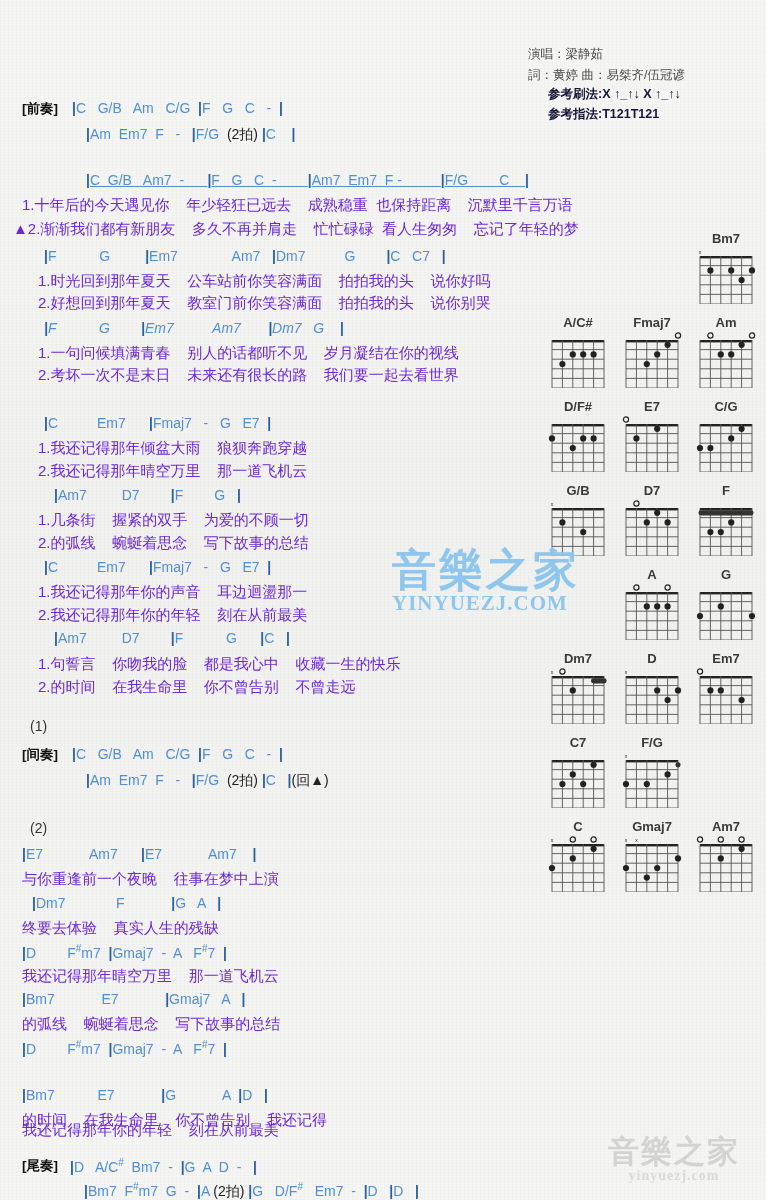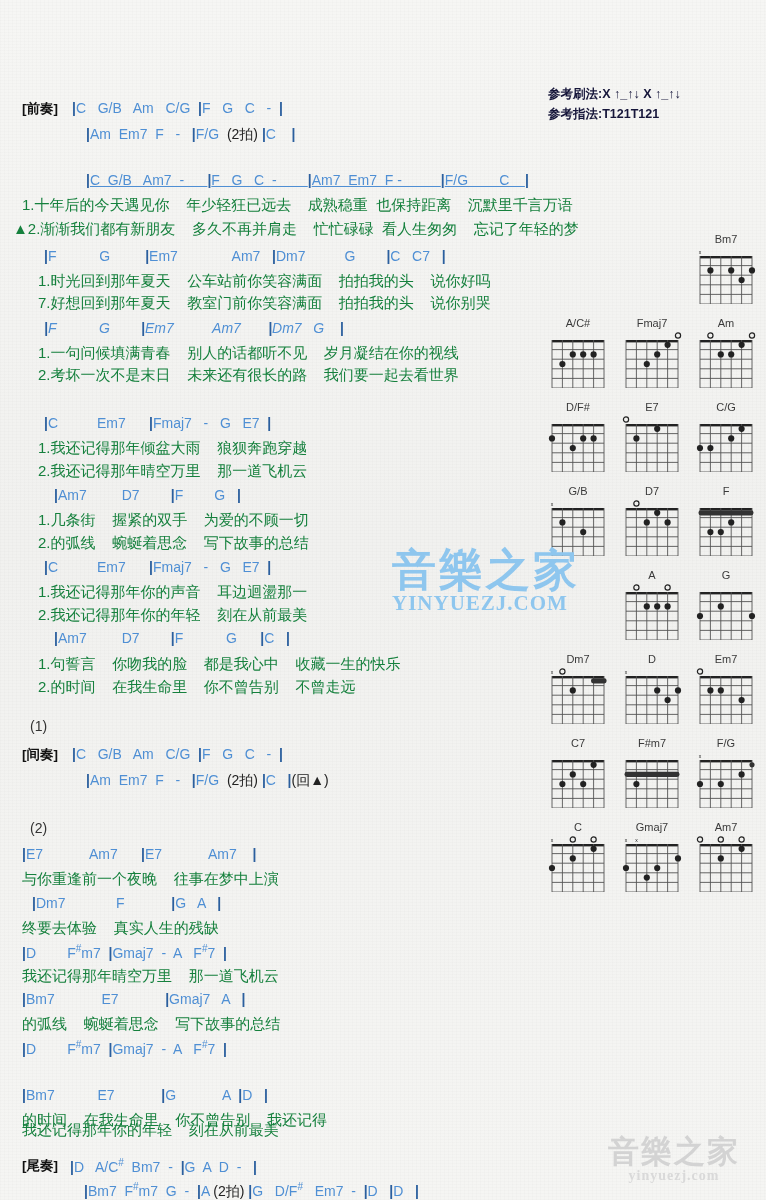--- a/index.html
+++ b/index.html
@@ -30,66 +30,70 @@
 
   .credit-block{position:absolute;left:528px;top:44px;line-height:21px;}
   .credit-line{font-size:12.5px;color:#4a4a4a;white-space:nowrap;}
   .ref-block{position:absolute;left:548px;top:84px;line-height:20px;}
   .ref-line{font-size:12.5px;color:#16163a;font-weight:bold;white-space:nowrap;}
 
   
   .ln{position:absolute;white-space:pre;font-size:14px;}
   .chordline{color:#4f8fd4;letter-spacing:0px;}
   .chordline .bar{color:#2b5f9e;font-weight:bold;}
-  .lyricline{color:#15803d;font-size:15px;}
+  .lyricline{color:#6d28d9;font-size:15px;}
   .plain{color:#333;}
   .sec{color:#111;font-weight:bold;font-size:13.5px;}
   .sharp{font-size:10px;vertical-align:super;}
 
   
   #chord-grid{position:absolute;left:546px;top:232px;width:214px;}
   .chord-row{display:flex;gap:10px;margin-bottom:12px;}
   .chord-cell{width:64px;display:flex;flex-direction:column;align-items:center;}
   .chord-cell.empty{visibility:hidden;}
-  .chord-name{font-size:11px;font-weight:normal;color:#3a3a3a;margin-bottom:2px;height:14px;line-height:14px;}
+  .chord-name{font-size:13px;font-weight:bold;color:#3a3a3a;margin-bottom:2px;height:14px;line-height:14px;}
   .chord-svgwrap{height:56px;}
 
   
   .wm{position:absolute;pointer-events:none;user-select:none;}
   #wm-center{left:392px;top:548px;}
   #wm-center .wm-cn{font-size:44px;font-weight:bold;color:#8ec6ee;letter-spacing:3px;line-height:44px;white-space:nowrap;}
   #wm-center .wm-en{font-size:21px;font-weight:bold;color:#8ec6ee;letter-spacing:1px;line-height:22px;font-family:"Liberation Serif",serif;}
   #wm-bottom{left:608px;top:1136px;text-align:center;}
   #wm-bottom .wm-cn{font-size:31px;font-weight:bold;color:#d3d3d3;letter-spacing:2px;line-height:32px;white-space:nowrap;}
   #wm-bottom .wm-en{font-size:14px;font-weight:bold;color:#d9d9d9;letter-spacing:1px;line-height:16px;font-family:"Liberation Serif",serif;}
 </style>
 </head>
 <body>
 
 <div id="paper-texture"></div>
 
 <div class="sheet">
 
 
 
+  <div class="credit-block">
+    <div class="credit-line">演唱：梁静茹</div>
+    <div class="credit-line">詞：黄婷  曲：易桀齐/伍冠谚</div>
+  </div>
   <div class="ref-block">
     <div class="ref-line">参考刷法:X ↑_↑↓ X ↑_↑↓</div>
     <div class="ref-line">参考指法:T121T121</div>
   </div>
 
   <div id="body-lines">
       <div class="ln sec" style="left: 22px; top: 100px;">[前奏]</div>
       <div class="ln chordline" style="left: 72px; top: 100px;"><span class="bar">|</span>C   G/B   Am   C/G  <span class="bar">|</span>F   G   C   -  <span class="bar">|</span></div>
       <div class="ln chordline" style="left: 86px; top: 126px;"><span class="bar">|</span>Am  Em7  F   -   <span class="bar">|</span>F/G  <span style="color:#222">(2拍)</span> <span class="bar">|</span>C    <span class="bar">|</span></div>
       <div class="ln chordline" style="left: 86px; top: 172px; text-decoration: underline;"><span class="bar">|</span>C  G/B   Am7  -      <span class="bar">|</span>F   G   C  -        <span class="bar">|</span>Am7  Em7  F -          <span class="bar">|</span>F/G        C    <span class="bar">|</span></div>
       <div class="ln lyricline" style="left: 22px; top: 196px;">1.十年后的今天遇见你    年少轻狂已远去    成熟稳重  也保持距离    沉默里千言万语</div>
       <div class="ln lyricline" style="left: 13px; top: 220px;">▲2.渐渐我们都有新朋友    多久不再并肩走    忙忙碌碌  看人生匆匆    忘记了年轻的梦</div>
       <div class="ln chordline" style="left: 44px; top: 248px;"><span class="bar">|</span>F           G         <span class="bar">|</span>Em7              Am7   <span class="bar">|</span>Dm7          G        <span class="bar">|</span>C   C7   <span class="bar">|</span></div>
       <div class="ln lyricline" style="left: 38px; top: 272px;">1.时光回到那年夏天    公车站前你笑容满面    拍拍我的头    说你好吗</div>
-      <div class="ln lyricline" style="left: 38px; top: 294px;">7.好想回到那年夏天    教室门前你笑容满面    拍拍我的头    说你别哭</div>
+      <div class="ln lyricline" style="left: 38px; top: 294px;">2.好想回到那年夏天    教室门前你笑容满面    拍拍我的头    说你别哭</div>
       <div class="ln chordline" style="left: 44px; top: 320px; font-style: italic;"><span class="bar">|</span>F           G        <span class="bar">|</span>Em7          Am7       <span class="bar">|</span>Dm7   G    <span class="bar">|</span></div>
       <div class="ln lyricline" style="left: 38px; top: 344px;">1.一句问候填满青春    别人的话都听不见    岁月凝结在你的视线</div>
       <div class="ln lyricline" style="left: 38px; top: 366px;">2.考坏一次不是末日    未来还有很长的路    我们要一起去看世界</div>
       <div class="ln chordline" style="left: 44px; top: 415px;"><span class="bar">|</span>C          Em7      <span class="bar">|</span>Fmaj7   -   G   E7  <span class="bar">|</span></div>
       <div class="ln lyricline" style="left: 38px; top: 439px;">1.我还记得那年倾盆大雨    狼狈奔跑穿越</div>
       <div class="ln lyricline" style="left: 38px; top: 462px;">2.我还记得那年晴空万里    那一道飞机云</div>
       <div class="ln chordline" style="left: 54px; top: 487px;"><span class="bar">|</span>Am7         D7        <span class="bar">|</span>F        G   <span class="bar">|</span></div>
       <div class="ln lyricline" style="left: 38px; top: 511px;">1.几条街    握紧的双手    为爱的不顾一切</div>
       <div class="ln lyricline" style="left: 38px; top: 534px;">2.的弧线    蜿蜒着思念    写下故事的总结</div>
       <div class="ln chordline" style="left: 44px; top: 559px;"><span class="bar">|</span>C          Em7      <span class="bar">|</span>Fmaj7   -   G   E7  <span class="bar">|</span></div>
@@ -476,39 +480,20 @@
               <line x1="6" y1="36.8" x2="58" y2="36.8" stroke="#555" stroke-width="0.9"></line>
               <line x1="6" y1="46.4" x2="58" y2="46.4" stroke="#555" stroke-width="0.9"></line>
               <line x1="6" y1="56" x2="58" y2="56" stroke="#555" stroke-width="0.9"></line>
               <circle cx="47.6" cy="12.8" r="3.1" fill="#222"></circle>
               <circle cx="26.8" cy="22.4" r="3.1" fill="#222"></circle>
               <circle cx="16.4" cy="32" r="3.1" fill="#222"></circle>
               <circle cx="37.2" cy="32" r="3.1" fill="#222"></circle>
             </svg></div>
         </div>
         <div class="chord-cell">
-          <div class="chord-name">F#m7</div>
-          <div class="chord-svgwrap"><svg width="64" height="56" viewBox="0 0 64 56">
-              <rect x="6" y="8" width="52" height="2.4" fill="#222"></rect>
-              <line x1="6" y1="8" x2="6" y2="56" stroke="#555" stroke-width="0.9"></line>
-              <line x1="16.4" y1="8" x2="16.4" y2="56" stroke="#555" stroke-width="0.9"></line>
-              <line x1="26.8" y1="8" x2="26.8" y2="56" stroke="#555" stroke-width="0.9"></line>
-              <line x1="37.2" y1="8" x2="37.2" y2="56" stroke="#555" stroke-width="0.9"></line>
-              <line x1="47.6" y1="8" x2="47.6" y2="56" stroke="#555" stroke-width="0.9"></line>
-              <line x1="58" y1="8" x2="58" y2="56" stroke="#555" stroke-width="0.9"></line>
-              <line x1="6" y1="17.6" x2="58" y2="17.6" stroke="#555" stroke-width="0.9"></line>
-              <line x1="6" y1="27.2" x2="58" y2="27.2" stroke="#555" stroke-width="0.9"></line>
-              <line x1="6" y1="36.8" x2="58" y2="36.8" stroke="#555" stroke-width="0.9"></line>
-              <line x1="6" y1="46.4" x2="58" y2="46.4" stroke="#555" stroke-width="0.9"></line>
-              <line x1="6" y1="56" x2="58" y2="56" stroke="#555" stroke-width="0.9"></line>
-              <rect x="4.5" y="19.799999999999997" width="55" height="5.2" rx="2.4" fill="#333"></rect>
-              <circle cx="16.4" cy="32" r="3.1" fill="#222"></circle>
-            </svg></div>
-        </div>
-        <div class="chord-cell">
           <div class="chord-name">F/G</div>
           <div class="chord-svgwrap"><svg width="64" height="56" viewBox="0 0 64 56">
               <text x="6" y="6" font-size="5" text-anchor="middle" fill="#222" font-family="Liberation Sans, sans-serif">x</text>
               <rect x="6" y="8" width="52" height="2.4" fill="#222"></rect>
               <line x1="6" y1="8" x2="6" y2="56" stroke="#555" stroke-width="0.9"></line>
               <line x1="16.4" y1="8" x2="16.4" y2="56" stroke="#555" stroke-width="0.9"></line>
               <line x1="26.8" y1="8" x2="26.8" y2="56" stroke="#555" stroke-width="0.9"></line>
               <line x1="37.2" y1="8" x2="37.2" y2="56" stroke="#555" stroke-width="0.9"></line>
               <line x1="47.6" y1="8" x2="47.6" y2="56" stroke="#555" stroke-width="0.9"></line>
               <line x1="58" y1="8" x2="58" y2="56" stroke="#555" stroke-width="0.9"></line>

